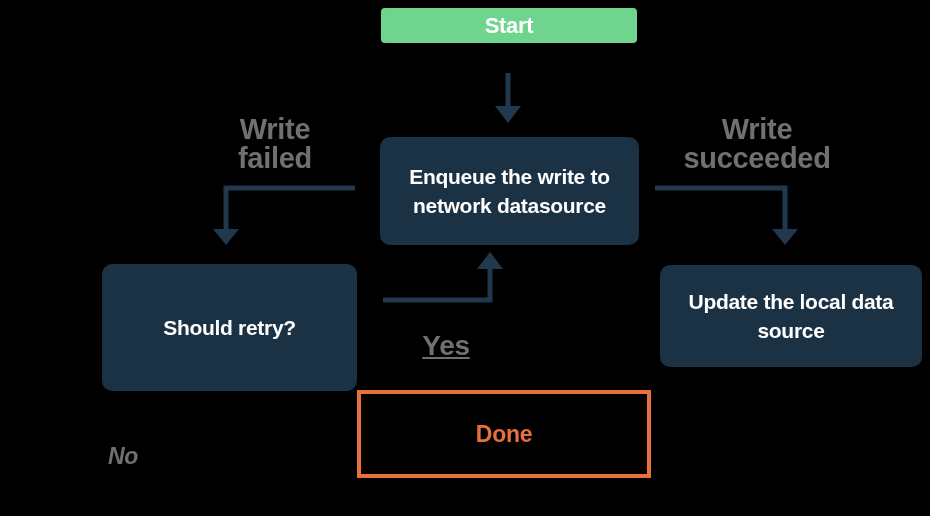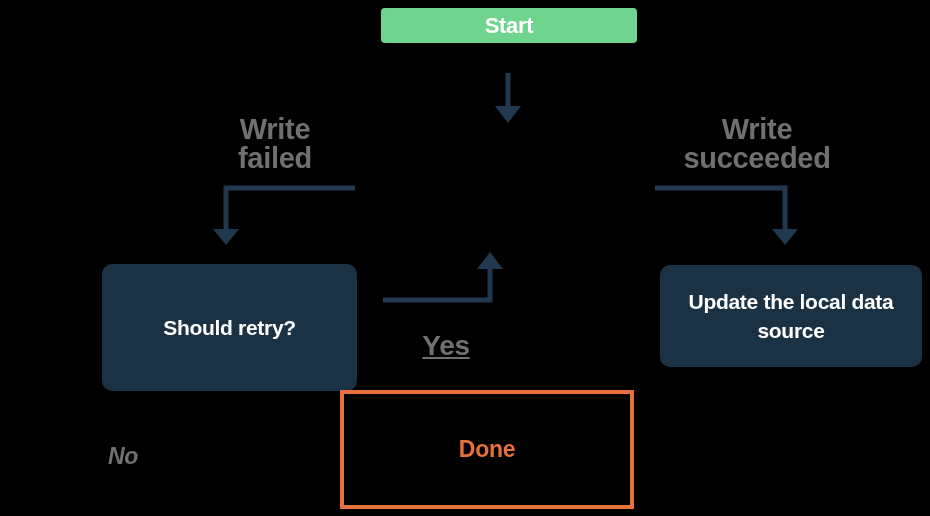--- a/index.html
+++ b/index.html
@@ -37,21 +37,21 @@
     background: var(--navy);
     color: var(--white);
     border-radius: 10px;
     font-size: 21px;
     line-height: 29px;
   }
   .node-enqueue { left: 380px; top: 137px; width: 259px; height: 108px; }
   .node-should-retry { left: 102px; top: 264px; width: 255px; height: 127px; }
   .node-update-local { left: 660px; top: 265px; width: 262px; height: 102px; }
   .node-done {
-    left: 340px; top: 390px; width: 294px; height: 119px;
+    left: 357px; top: 390px; width: 294px; height: 88px;
     background: transparent;
     border: 4px solid var(--orange);
     color: var(--orange);
     font-size: 23px;
     text-align: right;
   }
   .edge-label {
     position: absolute;
     color: var(--gray);
     font-weight: bold;
@@ -105,20 +105,22 @@
     </g>
 
     <g>
       <path class="arrow-line" d="M383 300 L490 300 L490 267"></path>
       <polygon class="arrow-head" points="477,269 503,269 490,252"></polygon>
     </g>
   </svg>
 
   <div class="node node-start">Start</div>
 
+  <div class="node node-process node-enqueue">Enqueue the write to
+network datasource</div>
 
   <div class="node node-process node-should-retry">Should retry?</div>
 
   <div class="node node-process node-update-local">Update the local data
 source</div>
 
   <div class="node node-done">Done</div>
 
   <div class="edge-label label-write-failed">Write
 failed</div>

